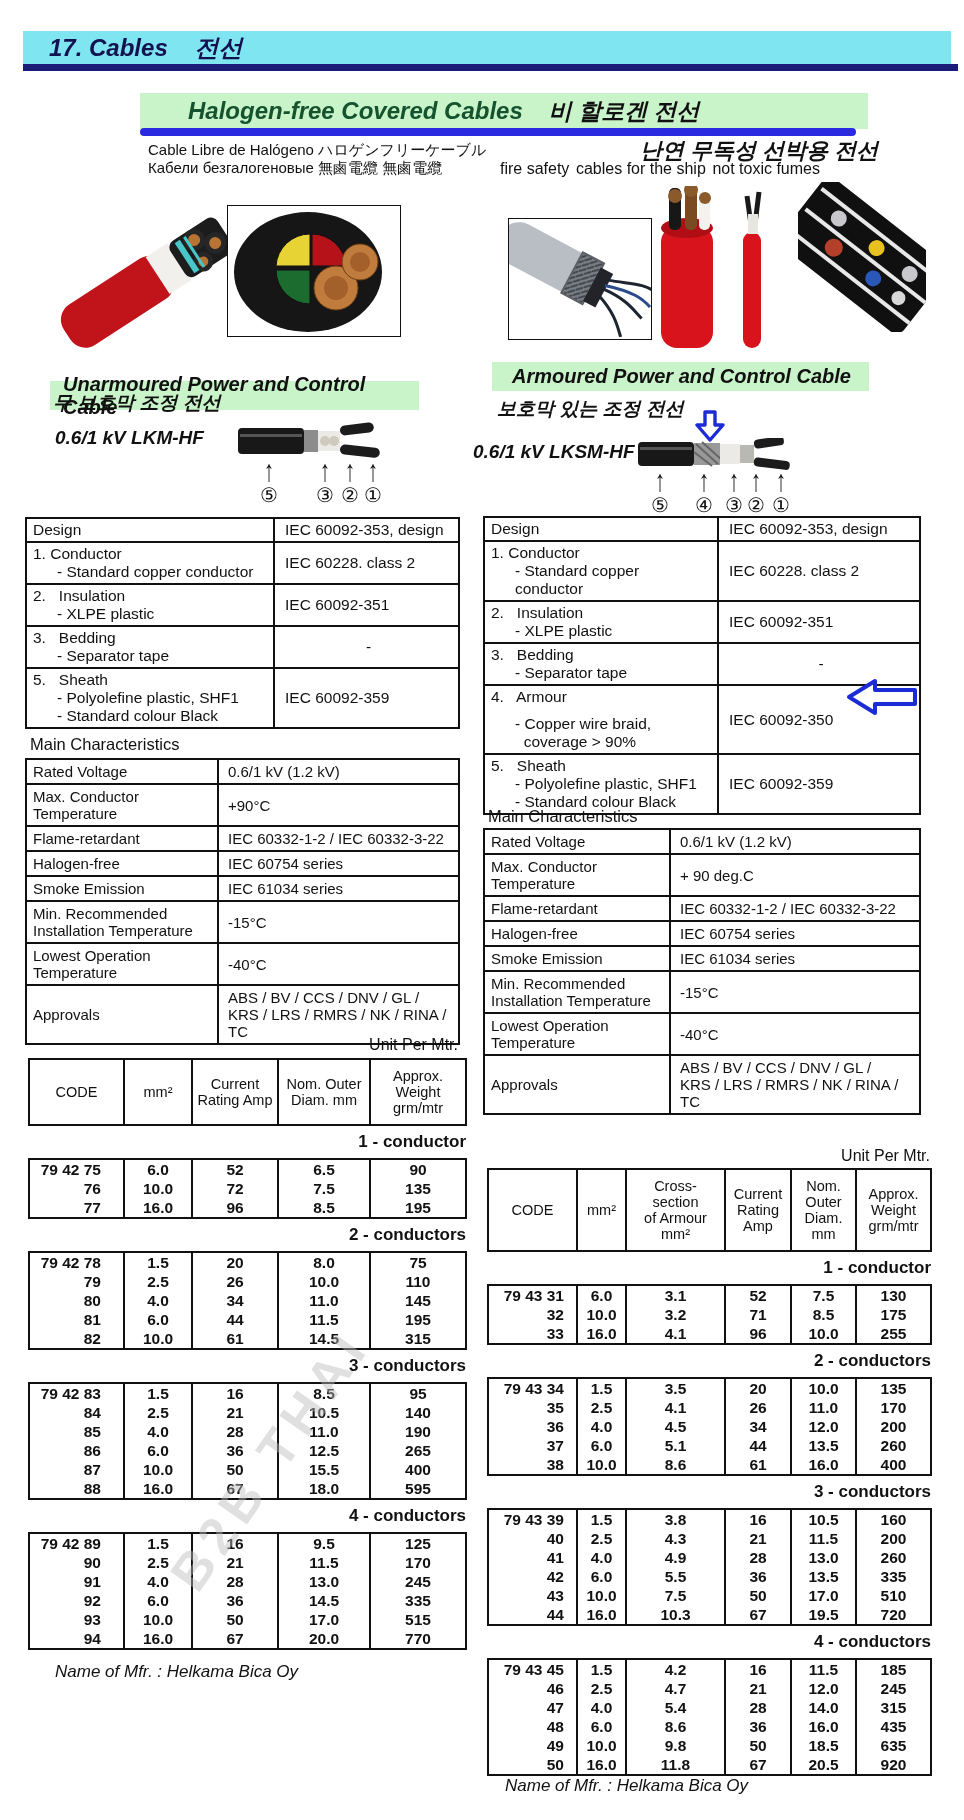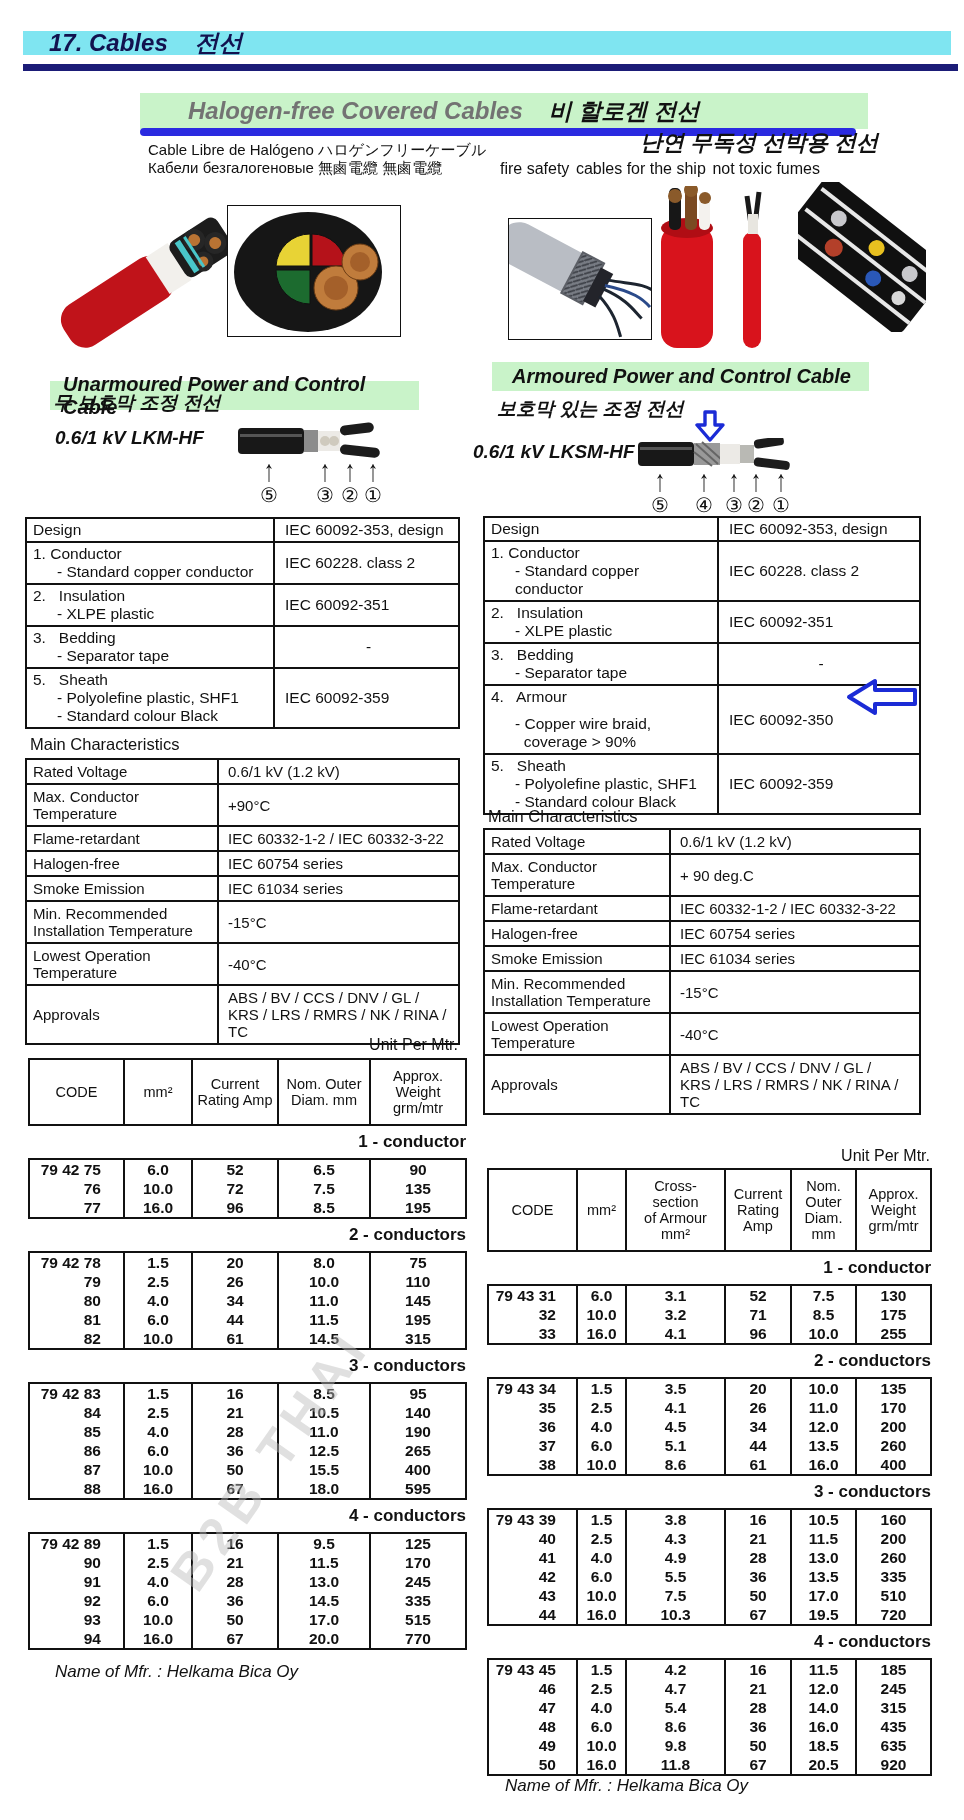--- a/index.html
+++ b/index.html
@@ -1,33 +1,33 @@
 <!DOCTYPE html>
 <html><head>
 <meta charset="utf-8">
 <style>
   html,body{margin:0;padding:0;background:#fff;}
   .page{position:relative;width:964px;height:1820px;background:#ffffff;overflow:hidden;
         font-family:"Liberation Sans",sans-serif;color:#111;}
   .pre{white-space:pre-wrap;}
 
   
-  .chapter-band{position:absolute;left:23px;top:31px;width:928px;height:24px;background:#7fe5f1;
+  .chapter-band{position:absolute;left:23px;top:31px;width:928px;height:33px;background:#7fe5f1;
                 display:flex;align-items:center;padding-left:26px;box-sizing:border-box;}
   .chapter-band .t{font-size:24px;font-weight:bold;font-style:italic;color:#12124f;white-space:pre;}
   .band-rule{position:absolute;left:23px;top:64px;width:935px;height:7px;background:#1b1c77;}
 
   .title-banner{position:absolute;left:140px;top:93px;width:728px;height:36px;background:#c9f3c9;
                 display:flex;align-items:center;padding-left:48px;box-sizing:border-box;}
-  .title-banner .en{font-size:24px;font-weight:bold;font-style:italic;color:#737373;}
+  .title-banner .en{font-size:24px;font-weight:bold;font-style:italic;color:#14532d;}
   .title-banner .kr{font-size:23px;font-weight:bold;font-style:italic;margin-left:26px;}
   .title-rule{position:absolute;left:140px;top:128px;width:716px;height:8px;background:#2a2ae0;border-radius:4px;}
 
   .sub-left{position:absolute;left:148px;top:141px;font-size:15px;line-height:18px;}
-  .sub-right-kr{position:absolute;left:640px;top:128px;font-size:22px;font-weight:bold;font-style:italic;}
+  .sub-right-kr{position:absolute;left:640px;top:136px;font-size:22px;font-weight:bold;font-style:italic;}
   .sub-right-en{position:absolute;left:500px;top:160px;width:320px;display:flex;justify-content:space-between;font-size:16px;}
 
   
   .photo{position:absolute;}
   .pbox{background:#fff;border:1px solid #111;}
 
   
   .sec-banner{position:absolute;height:29px;background:#c9f3c9;display:flex;align-items:center;
               font-size:20px;font-weight:bold;font-style:italic;}
   .sec-kr{position:absolute;font-size:19px;font-weight:bold;font-style:italic;}
@@ -51,21 +51,21 @@
   .ptable th{border:2px solid #111;font-weight:normal;font-size:14.5px;line-height:16px;
              text-align:center;vertical-align:middle;white-space:pre-line;padding:2px;}
   .ptable td.d{border-left:2px solid #111;border-right:2px solid #111;font-size:15.5px;font-weight:bold;
                height:19px;line-height:19px;text-align:center;padding:0;}
   .ptable tbody tr:last-child td.d{border-bottom:2px solid #111;}
   .ptable td.gbanner{border-top:2px solid #111;border-bottom:2px solid #111;text-align:right;
                      font-weight:bold;font-size:17px;padding:6px 0;}
   #ptable-left th{height:60px;}
   #ptable-right th{height:76px;}
   #ptable-left td.col0{text-align:right;padding-right:22px;}
-  #ptable-right td.col0{text-align:right;padding-right:20px;}
+  #ptable-right td.col0{text-align:right;padding-right:12px;}
 
   .mfr{position:absolute;font-size:17px;font-style:italic;}
   .watermark{position:absolute;left:60px;top:1430px;width:420px;text-align:center;
              transform:rotate(-55deg);font-size:52px;font-weight:bold;letter-spacing:8px;
              color:#bcbcbc;opacity:.45;pointer-events:none;}
 </style>
 </head>
 <body>
 
 <div class="page">

